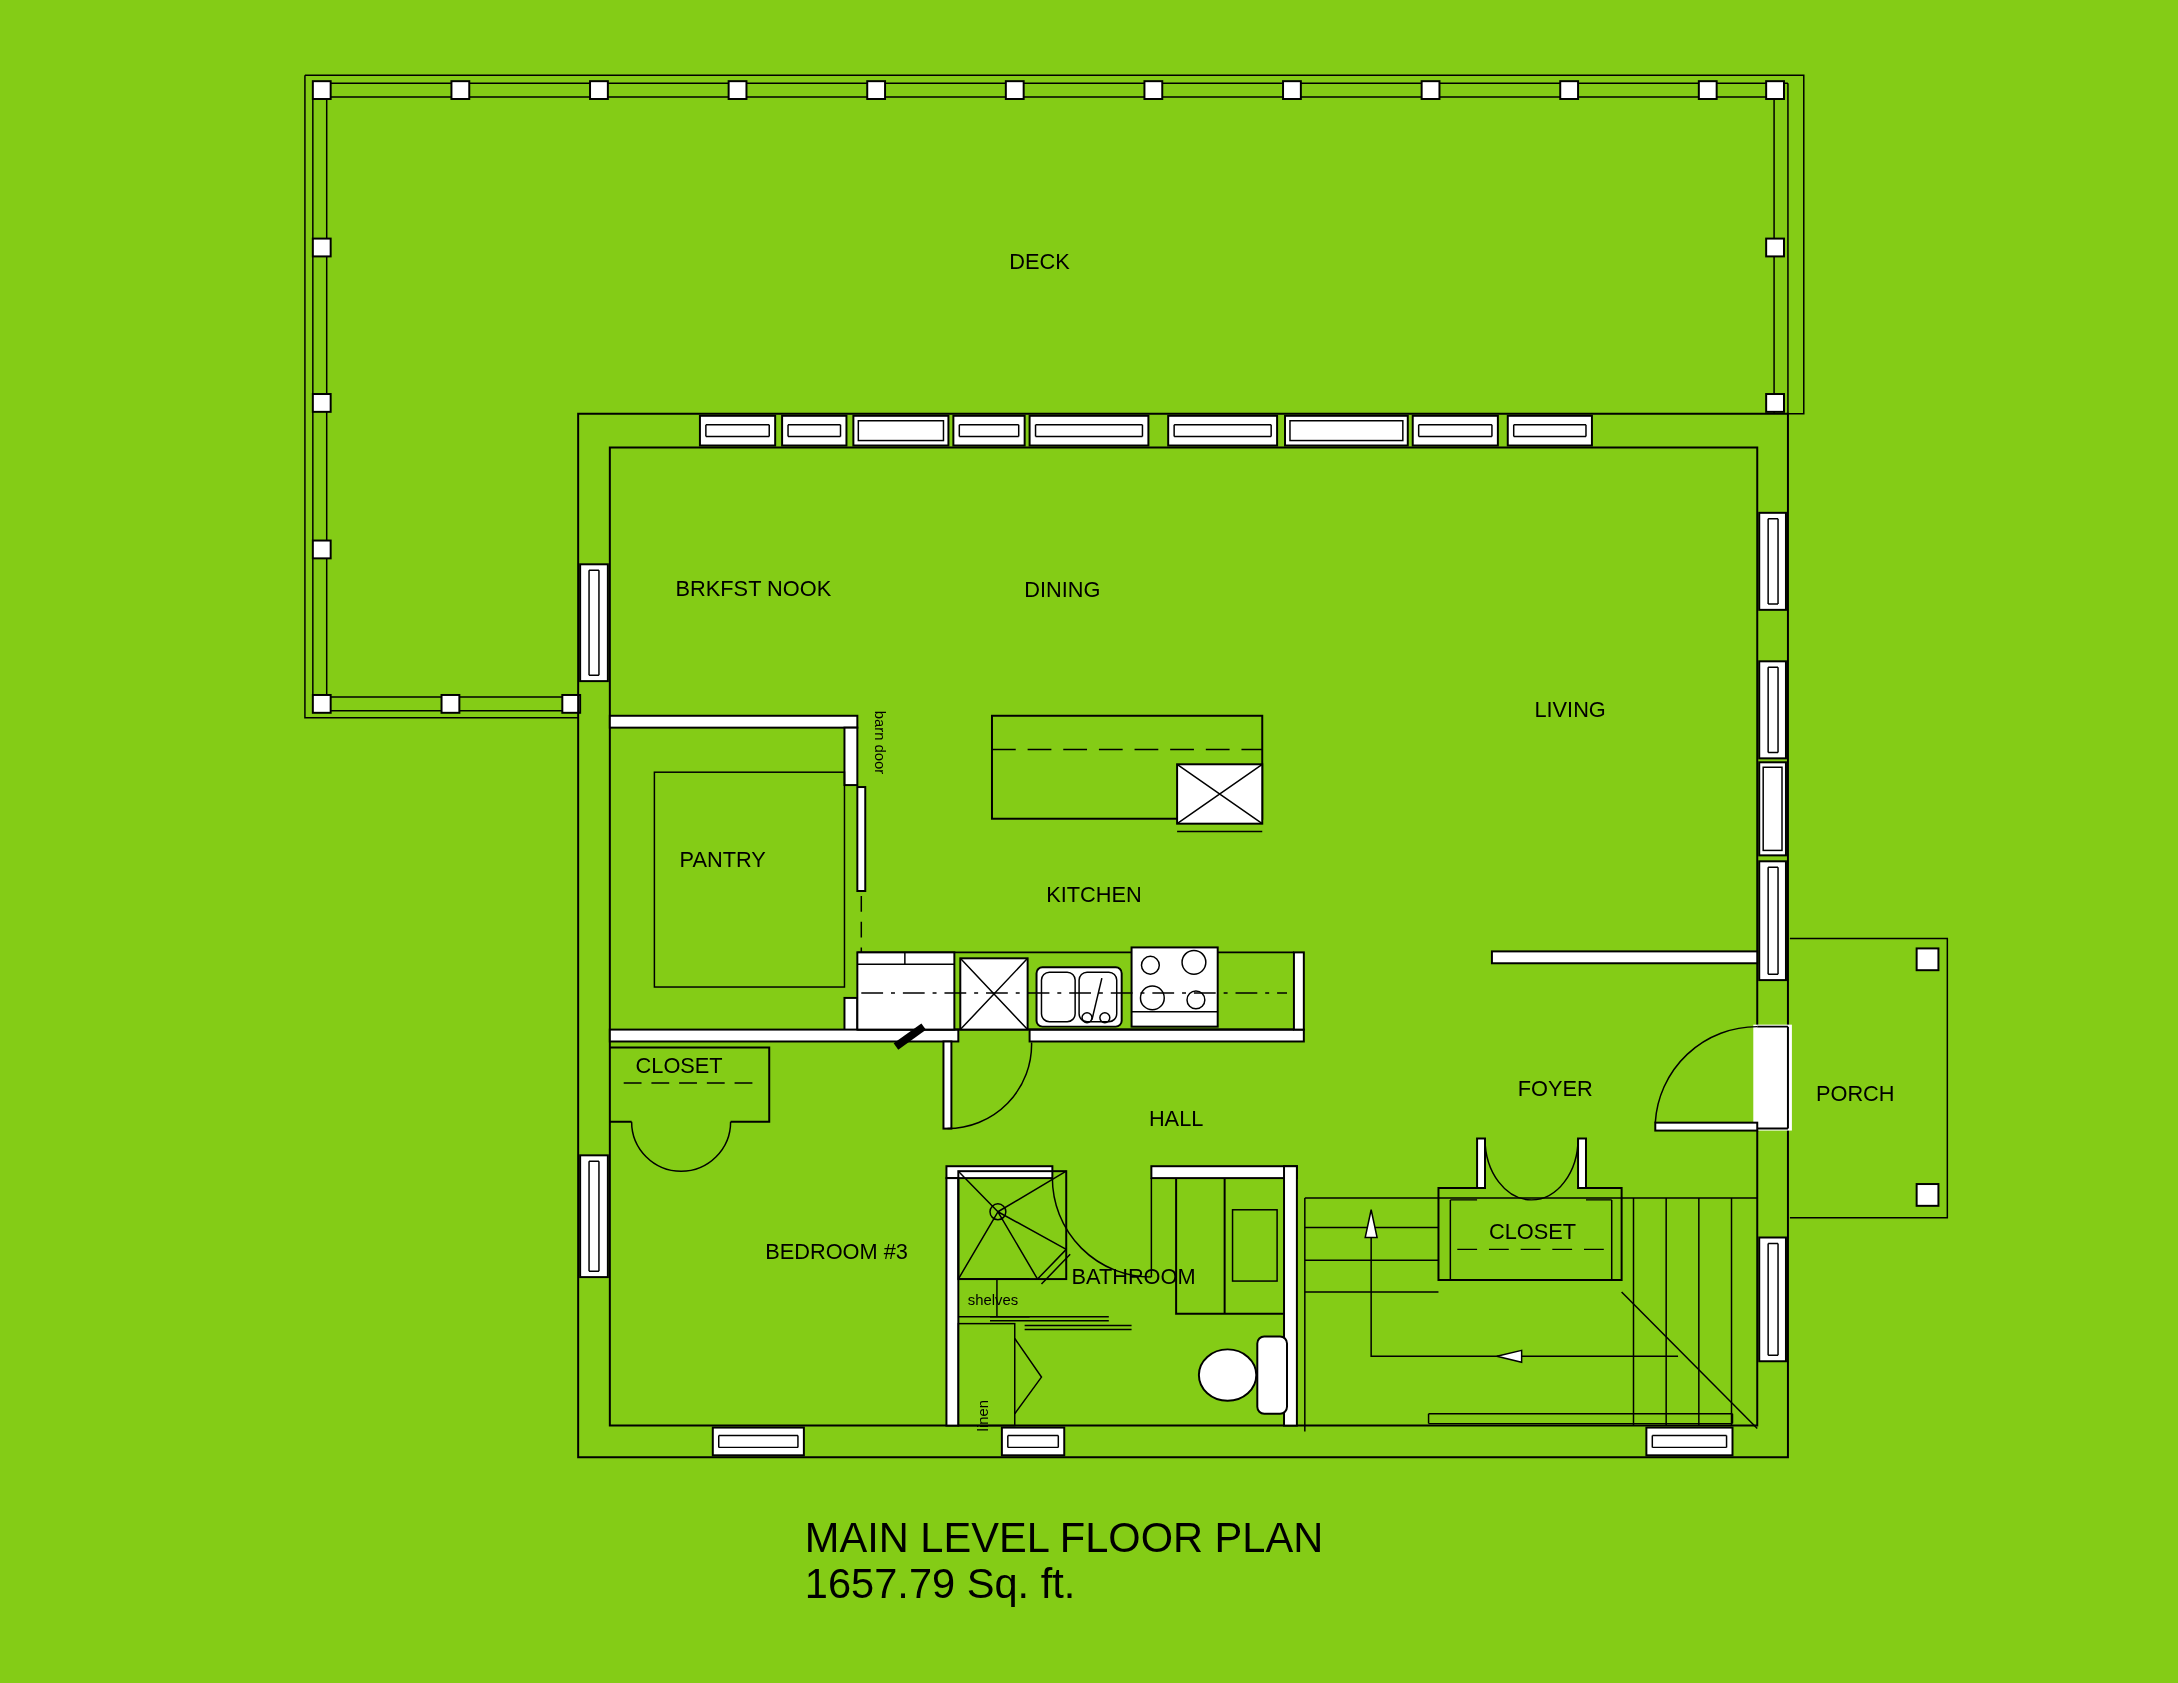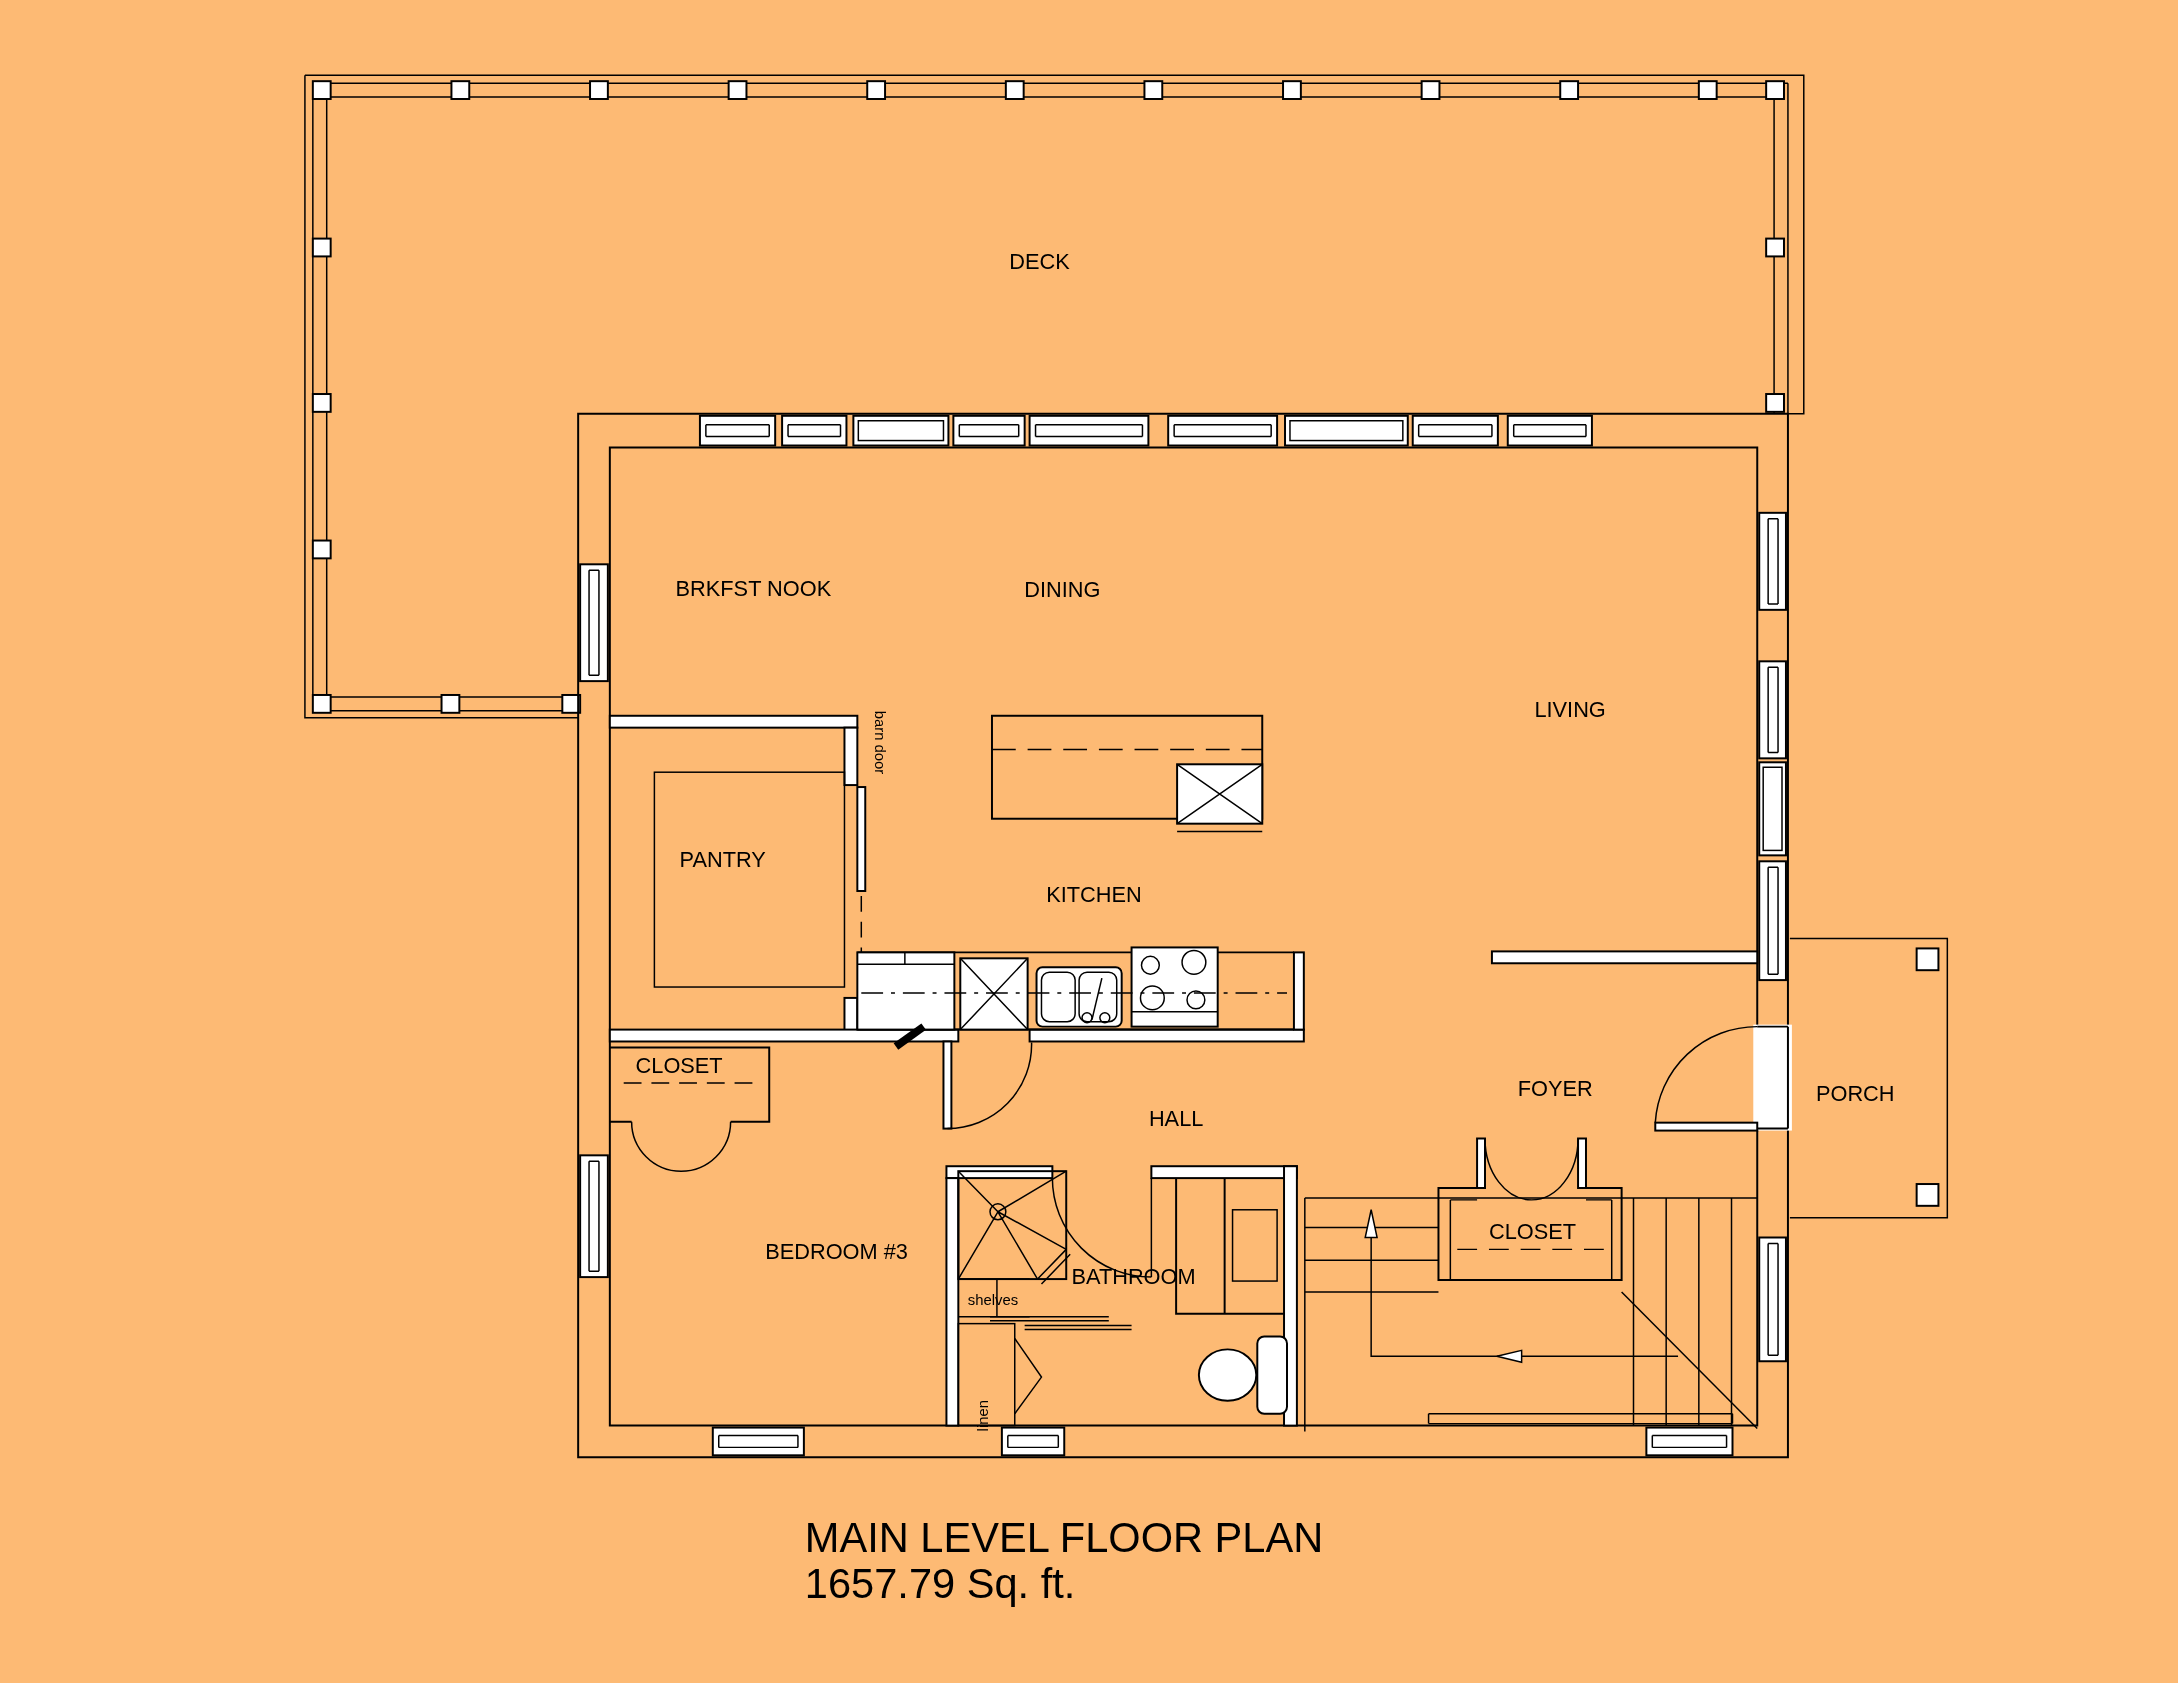--- a/index.html
+++ b/index.html
@@ -1,16 +1,16 @@
 <!DOCTYPE html>
 <html><head>
 <meta charset="utf-8">
 <style>
   html,body{margin:0;padding:0;background:#fff;}
-  #canvas{position:relative;width:2178px;height:1683px;background:#fdba74;overflow:hidden;
+  #canvas{position:relative;width:2178px;height:1683px;background:#84cc16;overflow:hidden;
           font-family:"Liberation Sans", sans-serif;}
   svg{position:absolute;inset:0;}
   .ln{fill:none;stroke:#000;stroke-width:2;}
   .lt{fill:none;stroke:#000;stroke-width:1.5;}
   .wf{fill:#fff;stroke:#000;stroke-width:2;}
   .pf{fill:#fff;stroke:none;}
   .tx{font-size:22px;fill:#000;text-anchor:middle;}
   .txs{font-size:15px;fill:#000;text-anchor:middle;}
   .ttl{font-size:42px;fill:#000;text-anchor:start;}
 </style>

